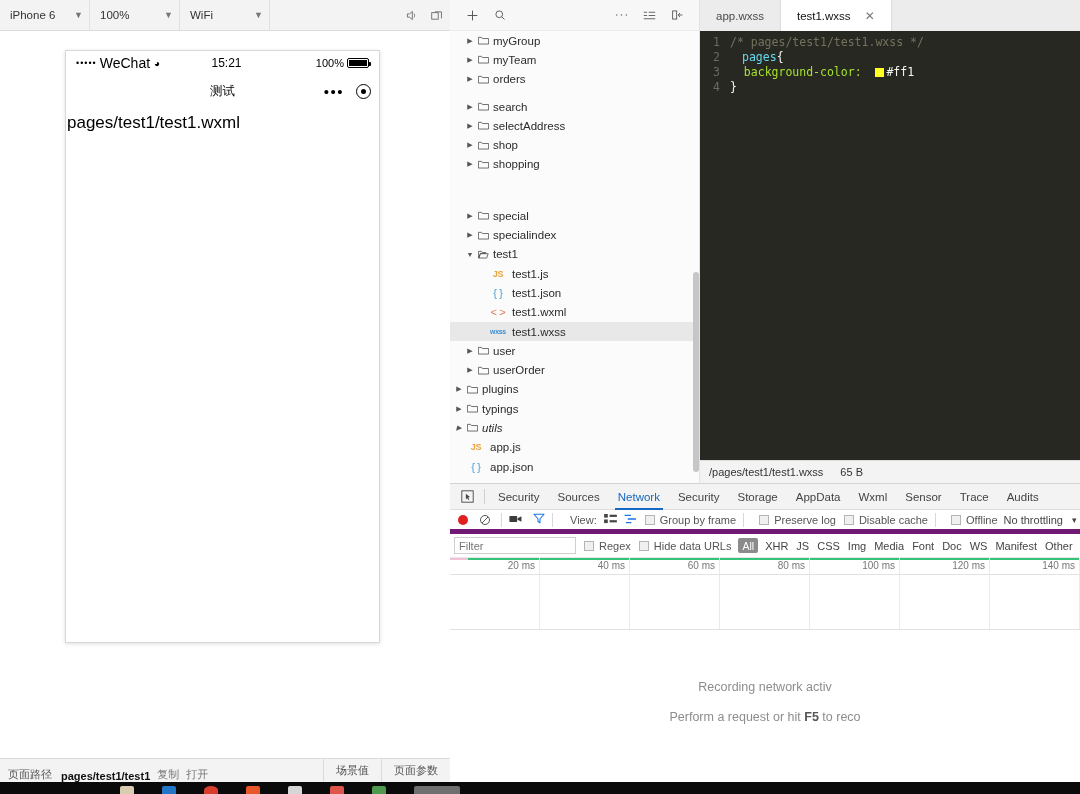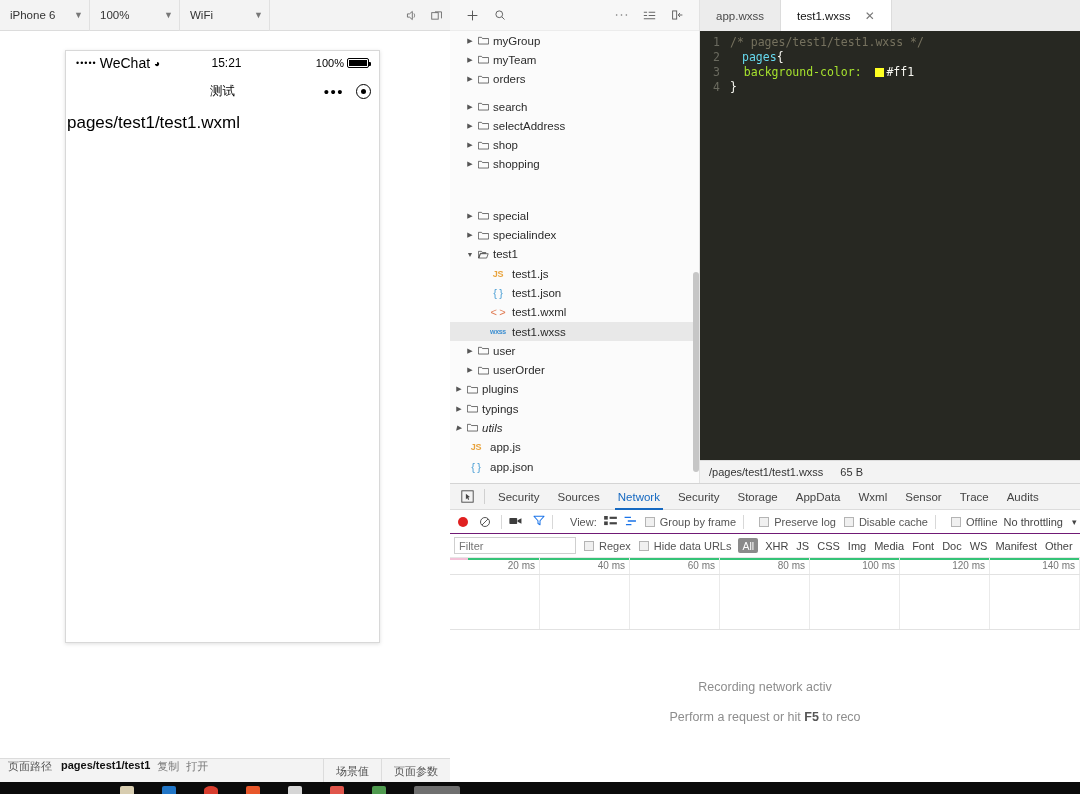--- a/index.html
+++ b/index.html
@@ -68,21 +68,21 @@
   .cap-circ { width:15px; height:15px; border:1.5px solid #000; border-radius:50%; display:flex; align-items:center; justify-content:center; }
   .cap-circ i { width:5px; height:5px; background:#000; border-radius:50%; display:block; }
 
   .phone-body { padding: 6px 0 0 0; }
   .phone-body .wxml-text { font-size: 17px; color: #000; padding-left: 1px; }
 
   
   .sim-status {
     position: absolute; left: 0; top: 758px; width: 450px; height: 24px;
     background: #f3f3f3; border-top: 1px solid #dcdcdc;
-    display: flex; align-items: flex-start; font-size: 11px; color: #444;
+    display: flex; align-items: flex-end; font-size: 11px; color: #444;
   }
   .ss-label { padding-left: 8px; color: #555; }
   .ss-path { padding-left: 9px; color: #111; font-weight: 600; font-size: 11px;}
   .ss-act { padding-left: 7px; color: #777; }
   .ss-spacer { flex: 1; }
   .ss-btn { padding: 0 12px; height: 24px; display:flex; align-items:center; border-left: 1px solid #dcdcdc; color: #555; }
 
   
   .taskbar {
     position: absolute; left: 0; top: 782px; width: 1080px; height: 12px;
@@ -167,21 +167,21 @@
   .dt-div { width:1px; height:15px; background:#d0d0d0; margin: 0 4px; }
   .dt-tab {
     padding: 0 9px; height: 26px; display:flex; align-items:center;
     font-size: 11.5px; color: #444; position: relative;
   }
   .dt-tab.active { color: #1669c1; }
   .dt-tab.active::after { content:""; position:absolute; left:6px; right:6px; bottom:0; height:2px; background:#1669c1; }
 
   .nt-bar {
     height: 24px; display:flex; align-items:center; gap:0px;
-    border-bottom: 1px solid #701a75; padding-left: 6px; font-size: 11px; color:#444;
+    border-bottom: 5px solid #701a75; padding-left: 6px; font-size: 11px; color:#444;
   }
   .rec-dot { width:10px; height:10px; border-radius:50%; background:#e02020; margin: 0 8px 0 2px;}
   .clr-ic { width:18px; display:flex;align-items:center;justify-content:center; color:#444; font-size:13px; }
   .sep { width:1px; height:14px; background:#d8d8d8; margin: 0 7px; }
   .cam-ic { color:#3c3c3c; font-size:11px; }
   .funnel { color:#1a73e8; font-size:11px; margin-left: 10px;}
   .lblv { margin-left: 10px; color:#555; }
   .vw-ic { margin-left: 7px; color:#444; font-size:11px; }
   .cbx { width:10px; height:10px; border:1px solid #b4b4b4; background:#f0f0f0; display:inline-block; margin-right:5px; vertical-align:-1px;}
   .chk-item { margin-left: 8px; color:#555; white-space:nowrap;}

